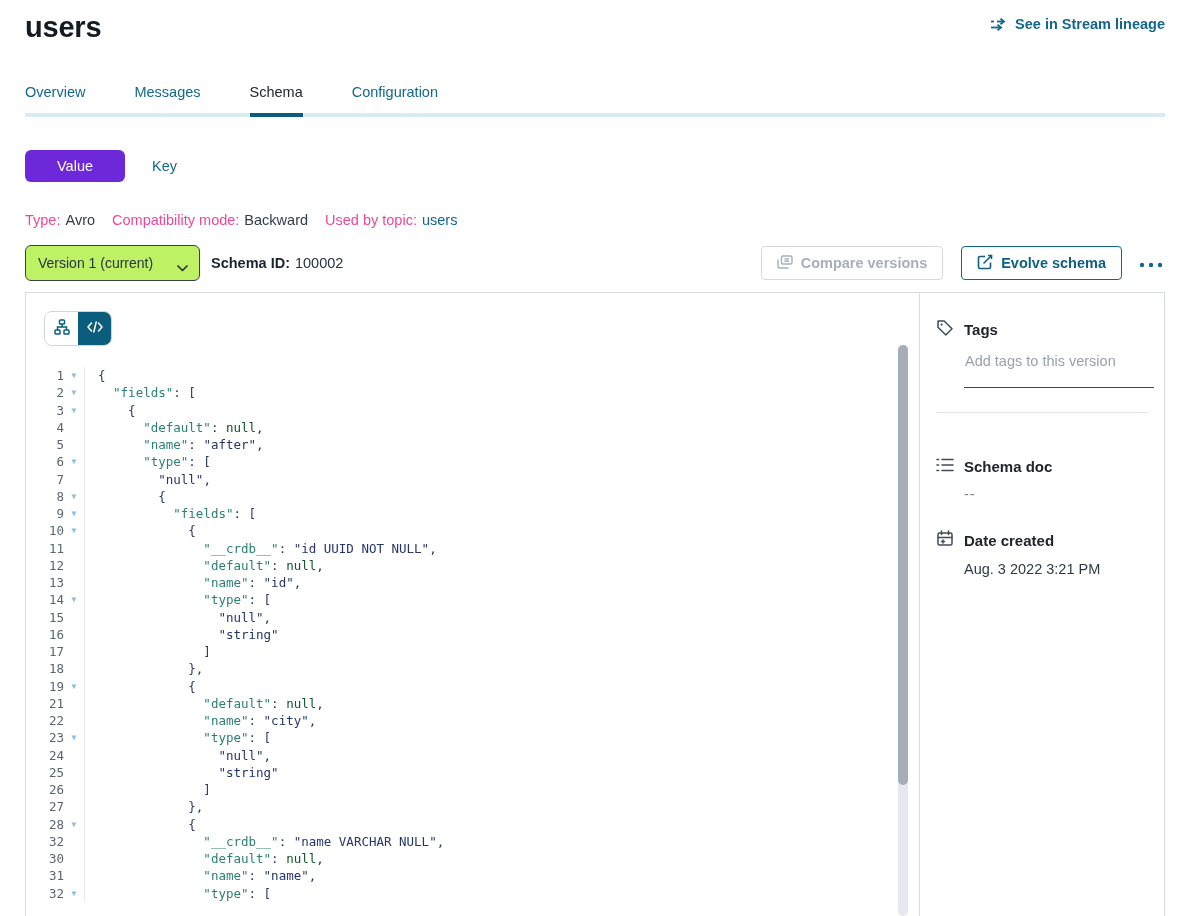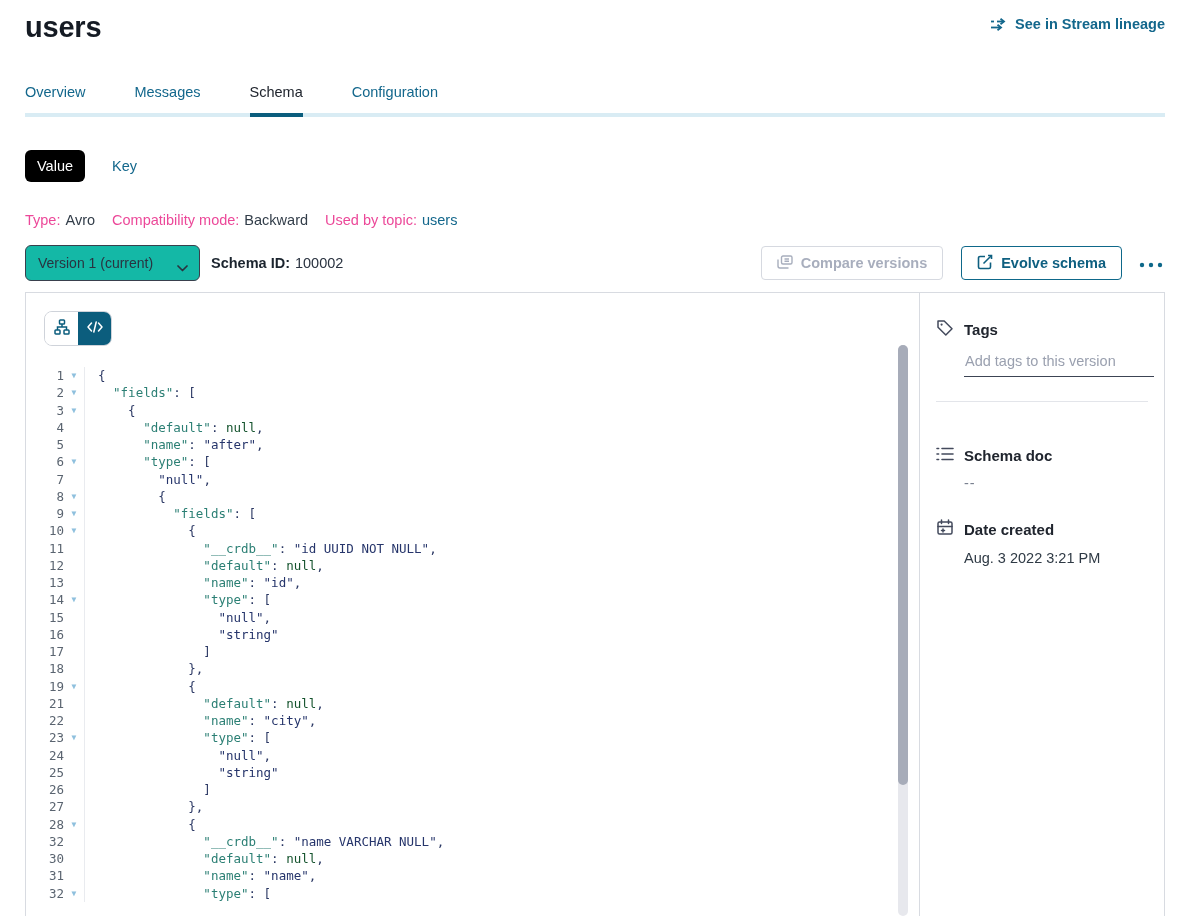--- a/index.html
+++ b/index.html
@@ -20,35 +20,35 @@
   .lineage svg { display: block; }
 
   
   .tabs { position: relative; display: flex; gap: 49px; margin-top: 40px; }
   .tabs::after { content:""; position: absolute; left: 0; right: 0; bottom: 0; height: 4px; background: #d9ecf4; z-index: 0; }
   .tab { position: relative; z-index: 1; color: #13678c; padding-bottom: 13px; border-bottom: 4px solid transparent; cursor: pointer; font-size: 14.5px; }
   .tab.active { color: #20252e; font-weight: 500; border-bottom-color: #0b5d7d; }
 
   
   .vk-row { margin-top: 33px; display: flex; align-items: center; }
-  .btn-value { background: #000000; color: #fff; border: none; border-radius: 6px; padding: 8px 12px; font-size: 14.5px; font-family: inherit; cursor: pointer; text-align: center; }
+  .btn-value { background: #6d28d9; color: #fff; border: none; border-radius: 6px; padding: 8px 32px; font-size: 14.5px; font-family: inherit; cursor: pointer; text-align: center; }
   .key-link { color: #13678c; margin-left: 27px; font-weight: 500; cursor: pointer; }
 
   
   .meta { margin-top: 30px; display: flex; gap: 17px; color: #323d49; }
   .meta b { color: #ec4899; font-weight: 400; }
   .meta .grp { display: flex; gap: 5px; }
   .meta a { color: #13678c; text-decoration: none; cursor: pointer; }
 
   
   .ver-row { margin-top: 17px; display: flex; align-items: center; }
   .sel-wrap { position: relative; width: 175px; }
   .sel-wrap select {
     width: 100%; height: 36px; appearance: none; -webkit-appearance: none;
-    border: 1px solid #39404d; border-radius: 6px; background: #14b8a6;
+    border: 1px solid #39404d; border-radius: 6px; background: #bef264;
     padding: 0 30px 0 12px; font-size: 14px; color: #2a3340; font-family: inherit; cursor: pointer;
   }
   .sel-wrap .chev { position: absolute; right: 12px; top: 14px; pointer-events: none; }
   .schema-id { margin-left: 11px; display: flex; gap: 5px; }
   .schema-id b { color: #1b242e; }
   .spacer { flex: 1; }
   .btn-outline { display: flex; align-items: center; gap: 8px; height: 34px; padding: 0 15px; border-radius: 4px; background: #fff; font-family: inherit; font-size: 14.5px; cursor: pointer; }
   .btn-compare { border: 1px solid #d6d9e0; color: #a8aebd; font-weight: 600; cursor: default; }
   .btn-evolve { border: 1px solid #0e688a; color: #0e5f80; font-weight: 700; margin-left: 18px; }
   .more-btn { margin-left: 15px; padding: 6px 2px; cursor: pointer; display: flex; }
@@ -73,21 +73,21 @@
 
   .sb-track { position: absolute; right: 11px; top: 52px; bottom: 0; width: 10px; background: #e7e8ed; border-radius: 6px; }
   .sb-thumb { position: absolute; top: 0; left: 0; width: 10px; height: 440px; background: #a7acb9; border-radius: 6px; }
 
   
   .sidebar { width: 244px; padding-top: 26px; }
   .side-sec { padding: 0 16px; }
   .sec-head { display: flex; align-items: center; gap: 10px; }
   .sec-head svg { flex-shrink: 0; color: #434a5c; }
   .sec-title { font-size: 15px; font-weight: 700; color: #20252e; }
-  .tags-input { display: block; margin: 13px 0 0 28px; width: 190px; border: none; border-bottom: 1px solid #3c4454; padding: 0 0 7px 1px; font-size: 14.5px; font-family: inherit; color: #2a3340; outline: none; background: transparent; }
+  .tags-input { display: block; margin: 13px 0 0 28px; width: 190px; border: none; border-bottom: 1px solid #3c4454; padding: 0 0 18px 1px; font-size: 14.5px; font-family: inherit; color: #2a3340; outline: none; background: transparent; }
   .tags-input::placeholder { color: #9aa0af; }
   .side-div { height: 1px; background: #e3e5ea; margin: 24px 16px 0 16px; }
   .sec-doc { margin-top: 44px; }
   .sec-date { margin-top: 28px; }
   .side-val { margin: 10px 0 0 28px; color: #2f3a45; }
   .side-val.dim { color: #7a8190; letter-spacing: 1px; }
 </style>
 </head>
 <body>
 

